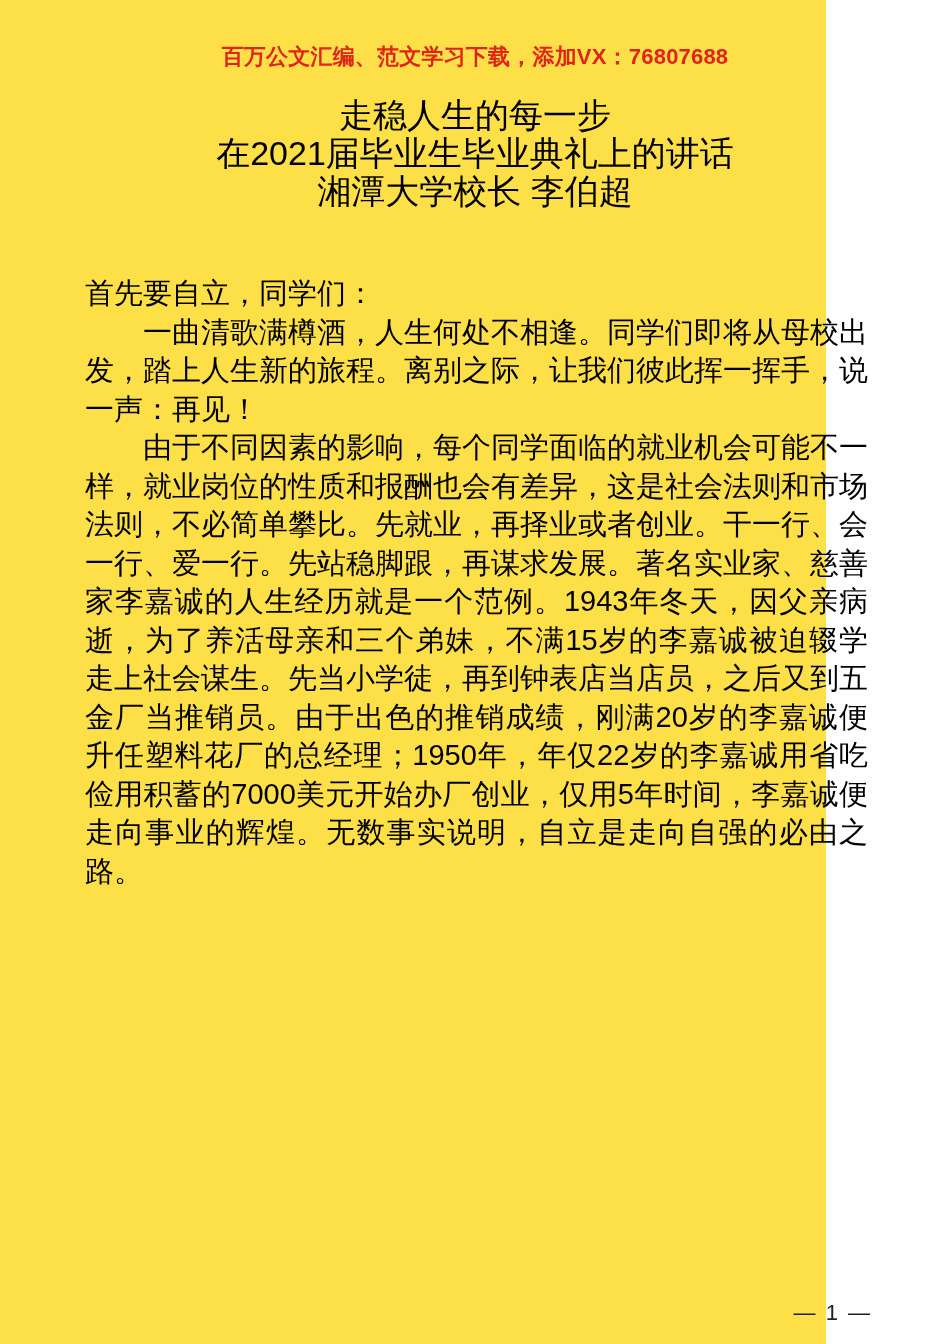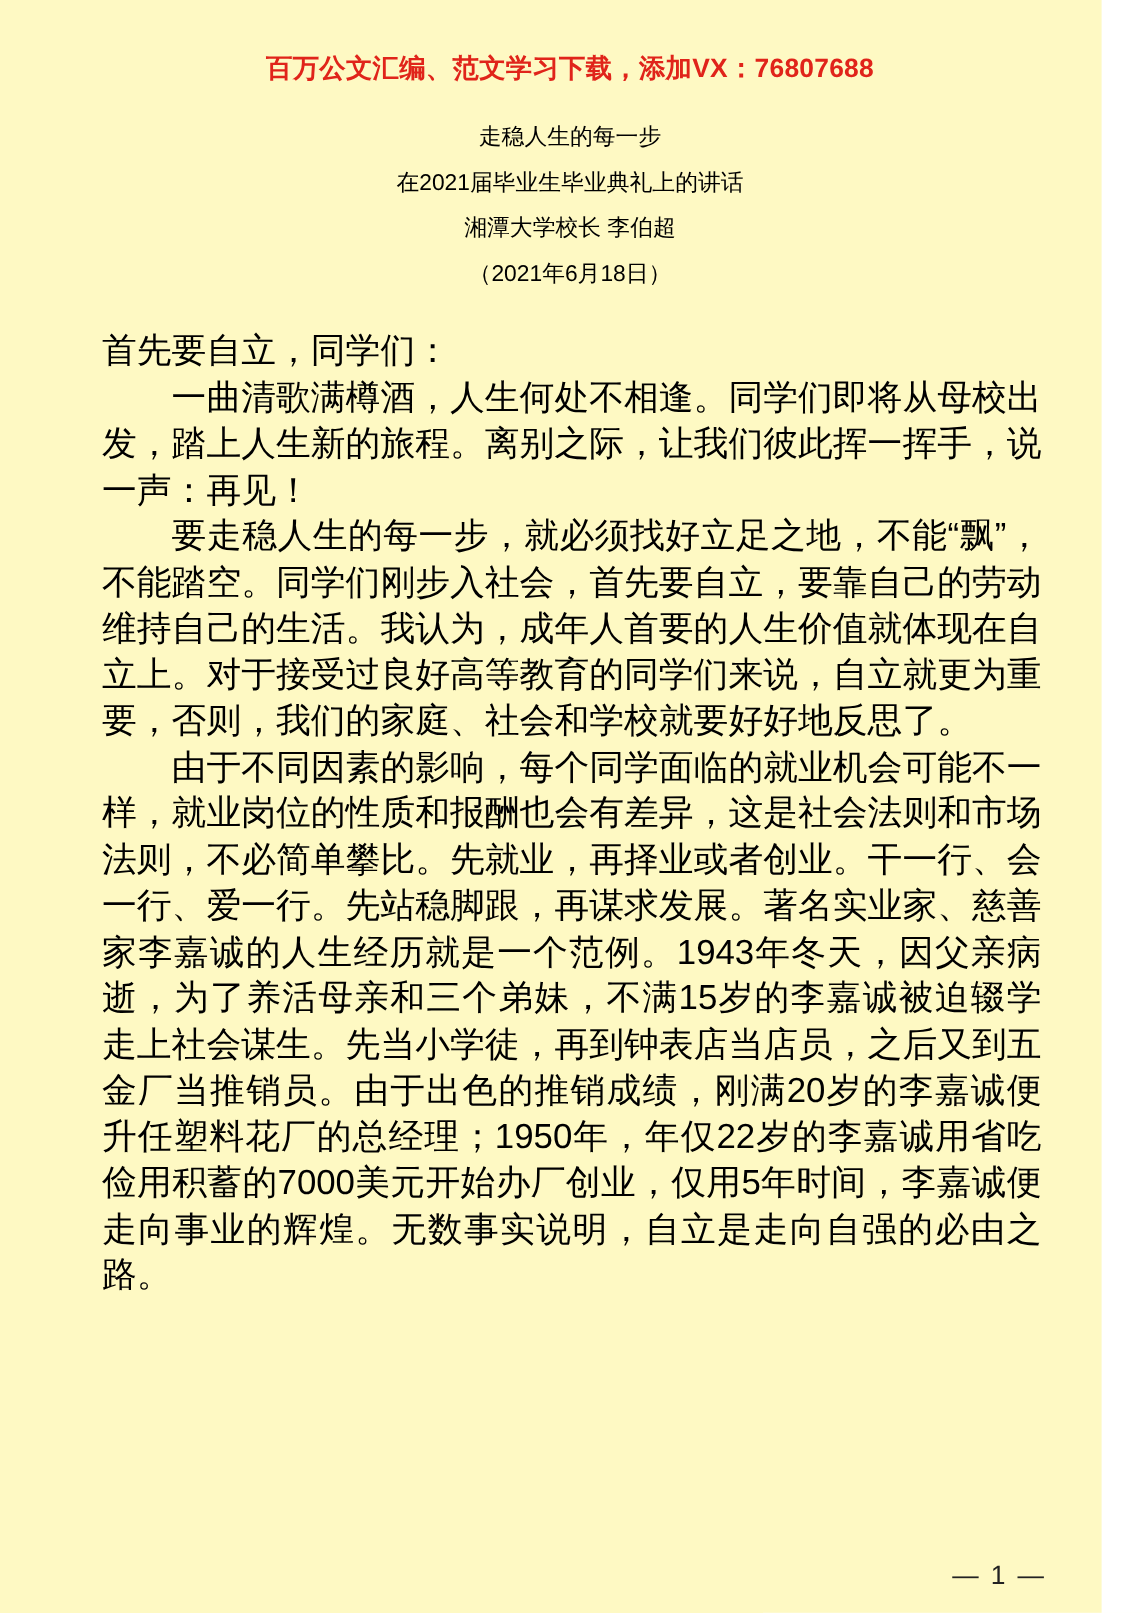--- a/index.html
+++ b/index.html
@@ -9,24 +9,24 @@
   }
   body {
     width: 950px;
     height: 1344px;
     position: relative;
     font-family: "Liberation Sans", "DejaVu Sans", sans-serif;
     overflow: hidden;
   }
 
   .page {
-    width: 918px;
+    width: 826px;
     height: 1344px;
     position: relative;
-    background: #fef9c3;
+    background: #fde047;
     box-sizing: border-box;
   }
 
   
   .promo-header {
     position: absolute;
     top: 42px;
     left: 0;
     width: 950px;
     text-align: center;
@@ -40,21 +40,21 @@
 
   
   .title-block {
     position: absolute;
     top: 96px;
     left: 0;
     width: 950px;
     text-align: center;
   }
   .title-line {
-    font-size: 19px;
+    font-size: 34px;
     line-height: 38px;
     color: #000000;
     letter-spacing: 0px;
     white-space: nowrap;
   }
 
   
   .body-text {
     position: absolute;
     top: 274px;
@@ -97,26 +97,24 @@
 <body>
 
 <div class="page">
 
   <div class="promo-header">百万公文汇编、范文学习下载，添加VX：76807688</div>
 
   <div class="title-block">
     <div class="title-line">走稳人生的每一步</div>
     <div class="title-line">在2021届毕业生毕业典礼上的讲话</div>
     <div class="title-line">湘潭大学校长  李伯超</div>
-    <div class="title-line">（2021年6月18日）</div>
   </div>
 
   <div class="body-text">
     <p class="para no-indent">首先要自立，同学们：</p>
     <p class="para">一曲清歌满樽酒，人生何处不相逢。同学们即将从母校出发，踏上人生新的旅程。离别之际，让我们彼此挥一挥手，说一声：再见！</p>
-    <p class="para">要走稳人生的每一步，就必须找好立足之地，不能“飘”，不能踏空。同学们刚步入社会，首先要自立，要靠自己的劳动维持自己的生活。我认为，成年人首要的人生价值就体现在自立上。对于接受过良好高等教育的同学们来说，自立就更为重要，否则，我们的家庭、社会和学校就要好好地反思了。</p>
     <p class="para">由于不同因素的影响，每个同学面临的就业机会可能不一样，就业岗位的性质和报酬也会有差异，这是社会法则和市场法则，不必简单攀比。先就业，再择业或者创业。干一行、会一行、爱一行。先站稳脚跟，再谋求发展。著名实业家、慈善家李嘉诚的人生经历就是一个范例。1943年冬天，因父亲病逝，为了养活母亲和三个弟妹，不满15岁的李嘉诚被迫辍学走上社会谋生。先当小学徒，再到钟表店当店员，之后又到五金厂当推销员。由于出色的推销成绩，刚满20岁的李嘉诚便升任塑料花厂的总经理；1950年，年仅22岁的李嘉诚用省吃俭用积蓄的7000美元开始办厂创业，仅用5年时间，李嘉诚便走向事业的辉煌。无数事实说明，自立是走向自强的必由之路。</p>
 
   </div>
 
   <div class="page-footer">— 1 —</div>
 
 </div>
 
 </body></html>

